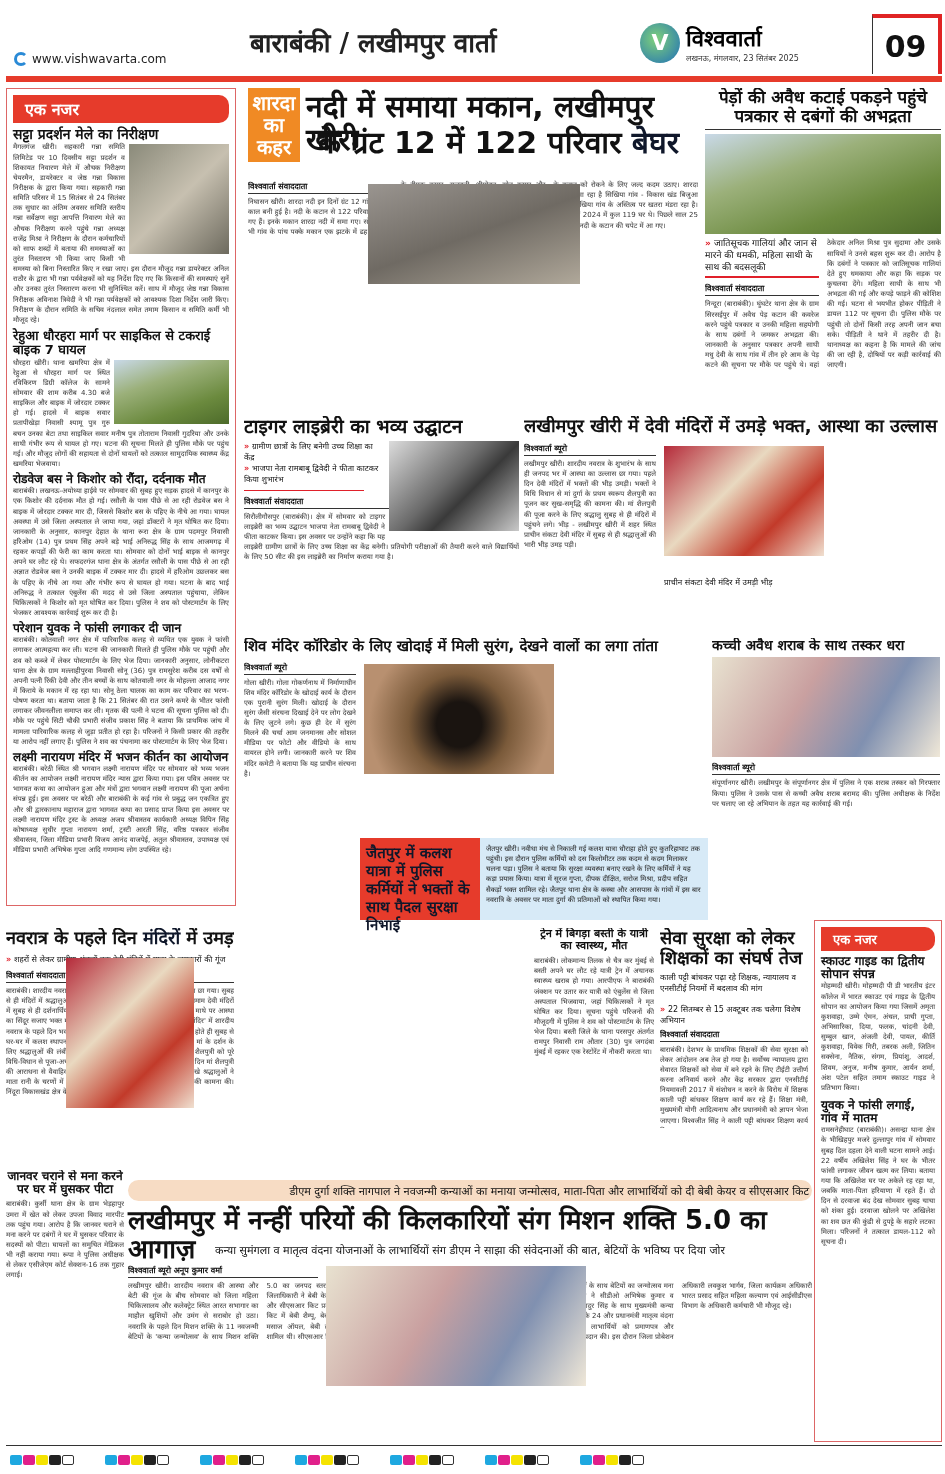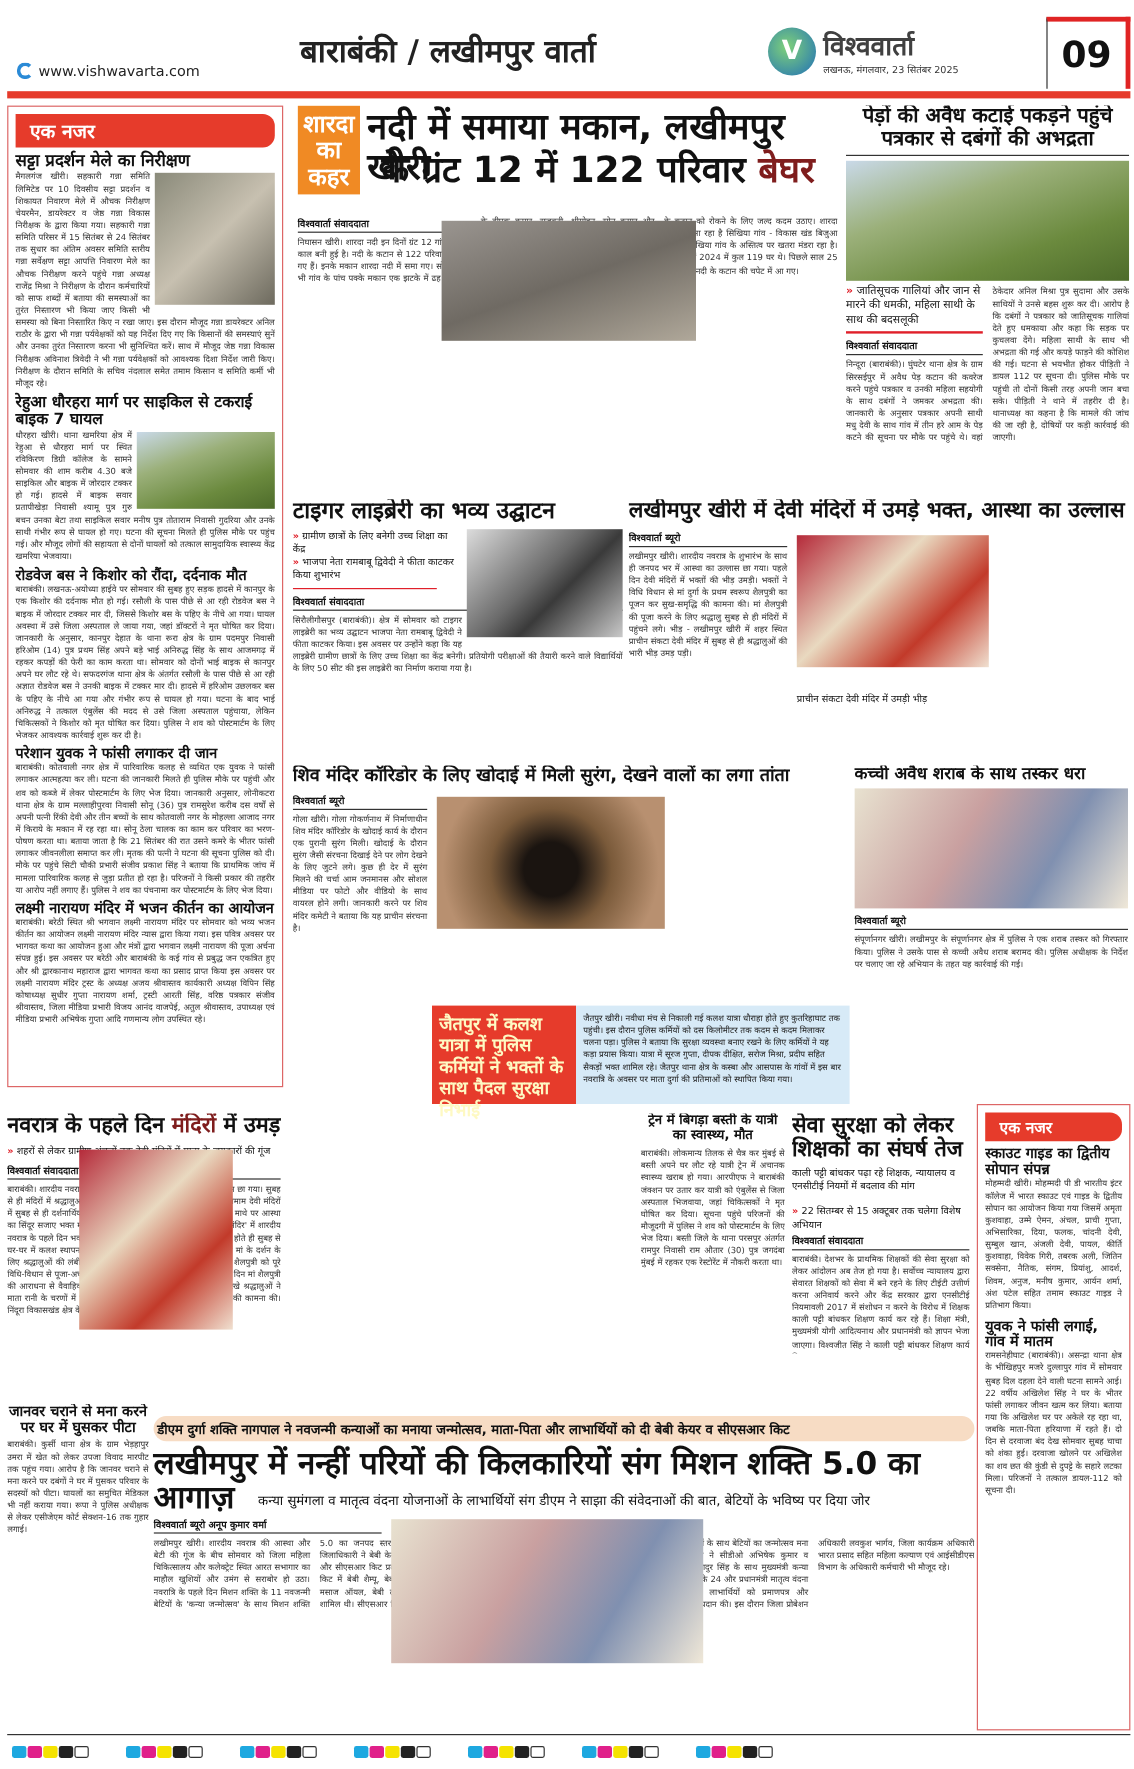--- a/index.html
+++ b/index.html
@@ -3,45 +3,45 @@
 <meta charset="utf-8">
 <style>
 *{box-sizing:border-box;margin:0;padding:0}
 body{width:945px;height:1474px;background:#fff;font-family:"DejaVu Sans","Liberation Sans",sans-serif;color:#111;position:relative;overflow:hidden}
 .abs{position:absolute}
 .hdr-url{left:14px;top:52px;font-size:12px;color:#222;display:flex;align-items:center;gap:4px}
 .hdr-url .ie{width:14px;height:14px;border-radius:50%;border:3px solid #2a8ad6;border-right-color:transparent}
 .hdr-section{left:250px;top:24px;font-size:26px;font-weight:bold;color:#222}
 .logo-wrap{left:640px;top:22px;display:flex;align-items:center;gap:6px}
 .logo-circle{width:40px;height:40px;border-radius:50%;background:radial-gradient(circle at 40% 40%,#7fd17a,#1f6fb8);color:#fff;font-weight:bold;font-size:22px;display:flex;align-items:center;justify-content:center}
-.logo-name{font-size:22px;font-weight:bold;color:#404040}
+.logo-name{font-size:22px;font-weight:bold;color:#000000}
 .logo-date{font-size:8px;color:#333}
 .page-num{left:872px;top:14px;width:70px;height:60px;border-top:4px solid #e02424;border-right:4px solid #e02424;font-size:30px;font-weight:bold;display:flex;align-items:center;justify-content:center;border-left:1px solid #333}
 .redbar{left:6px;top:76px;width:936px;height:6px;background:#e63b2b}
 .box{border:1px solid #d66;padding:6px}
 .tag{background:#e63b2b;color:#fff;font-weight:bold;font-size:16px;padding:3px 12px;border-radius:0 10px 10px 0}
 .h2{font-weight:bold;line-height:1.1}
 .txt{font-size:7px;line-height:1.45;color:#333;text-align:justify}
 .photo{background:linear-gradient(135deg,#8a8a7a,#c7c0b0 50%,#6d6a5e);}
 .photo.green{background:linear-gradient(160deg,#c9d9e8 0%,#9bb07a 35%,#6b8a3e 70%,#4d6b2a)}
 .photo.temple{background:linear-gradient(135deg,#b52a3a,#e9d9c0 40%,#c23a2a 70%,#f0e0d0)}
 .photo.rubble{background:linear-gradient(160deg,#9a9590,#6f6a63 50%,#b0a89a)}
 .photo.tunnel{background:radial-gradient(circle at 50% 55%,#1a1410 20%,#7a5a3a 45%,#b89070 80%)}
 .photo.car{background:linear-gradient(135deg,#dcdcdc,#6b6b6b 45%,#3a3a3a 60%,#c9c9c9)}
 .photo.group{background:linear-gradient(120deg,#e8e2d0,#c9a0a0 40%,#8090b0 70%,#f0e8d8)}
 .orange-badge{background:#f08a24;color:#fff;font-weight:bold;text-align:center;font-size:20px;line-height:1.1;padding:4px}
-.red{color:#7f1d1d}
+.red{color:#0f172a}
 .rule{height:1px;background:#333}
 .arrow{color:#e0202a;font-weight:bold}
 .byline{font-size:8px;font-weight:bold;border-bottom:1px solid #333;padding-bottom:2px;margin-bottom:3px}
 .cols2{column-count:2;column-gap:8px}
 .cols3{column-count:3;column-gap:8px}
-.peach{background:#f7dcc4;border-radius:14px;text-align:left;font-size:16px;font-weight:bold;padding:3px}
+.peach{background:#f7dcc4;border-radius:14px;text-align:right;font-size:16px;font-weight:normal;padding:3px}
 .blue-box{background:#d7eaf7;padding:6px;font-size:7px;line-height:1.45;color:#222}
-.red-box{background:#e63b2b;color:#fef9c3;font-weight:bold;font-size:15px;padding:6px;line-height:1.2}
+.red-box{background:#e63b2b;color:#0f172a;font-weight:bold;font-size:15px;padding:6px;line-height:1.2}
 .reg{display:flex;gap:30px;left:10px;top:1450px}
 .reg span{display:inline-block;width:12px;height:10px;border-radius:2px;margin-right:1px}
 </style>
 </head>
 <body>
 
 <div class="abs hdr-url">
     <span class="ie"></span>
     <span>www.vishwavarta.com</span>
   </div>

